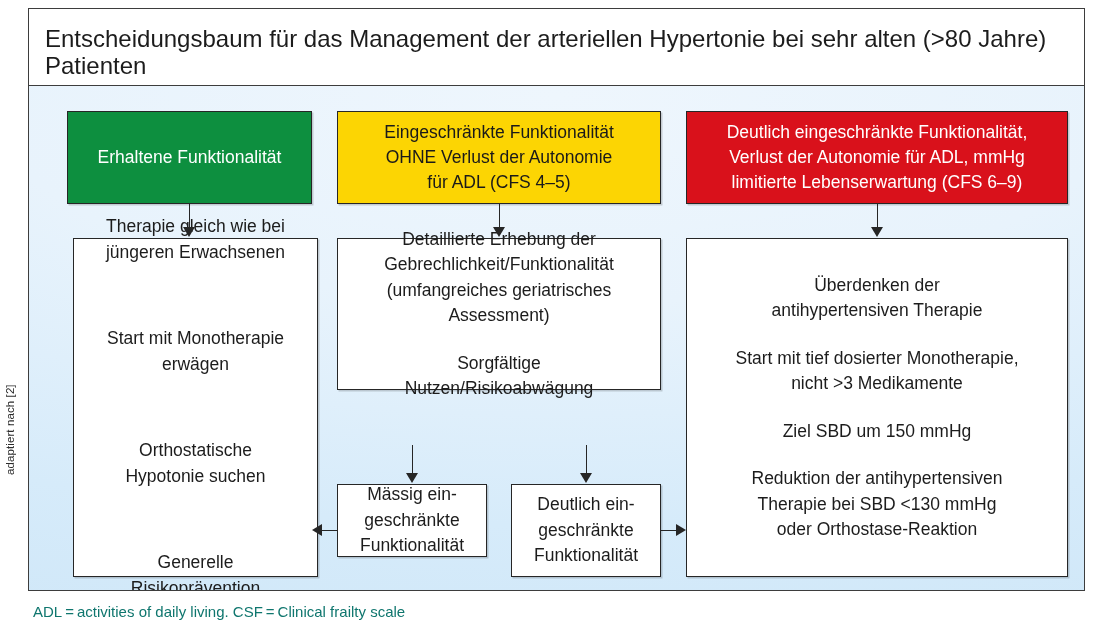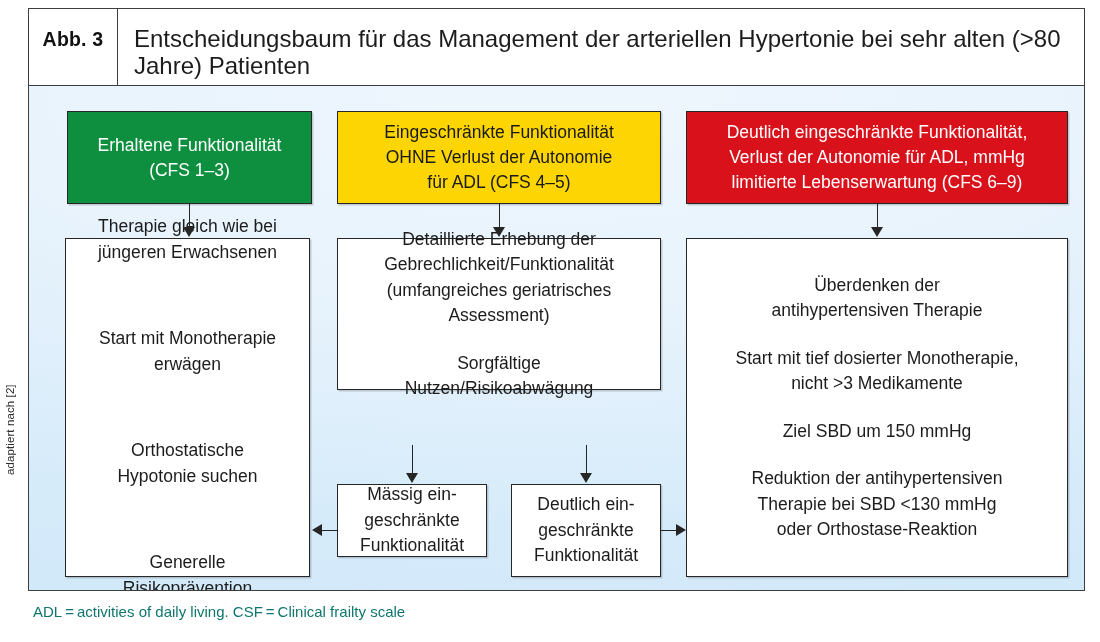--- a/index.html
+++ b/index.html
@@ -120,21 +120,21 @@
   .small-node { font-size: 17.5px; line-height: 25.5px; }
 
   .para { display: block; }
   .para + .para { margin-top: 22px; }
 
   
   #node-green   { left: 38px; top: 25px;  width: 245px; height: 93px; }
   #node-yellow  { left: 308px; top: 25px; width: 324px; height: 93px; }
   #node-red     { left: 657px; top: 25px; width: 382px; height: 93px; }
 
-  #node-left    { left: 36px;  top: 152px; width: 245px; height: 339px; gap: 39px; }
+  #node-left    { left: 44px;  top: 152px; width: 245px; height: 339px; gap: 39px; }
   #node-mid     { left: 308px; top: 152px; width: 324px; height: 152px; }
   #node-right   { left: 657px; top: 152px; width: 382px; height: 339px; }
 
   #node-mid-a   { left: 308px; top: 398px; width: 150px; height: 73px; }
   #node-mid-b   { left: 482px; top: 398px; width: 150px; height: 93px; }
 
   
   .conn {
     position: absolute;
     background: #262626;
@@ -198,32 +198,30 @@
 </head>
 <body>
 
 <div id="root">
 
   <div class="side-credit">adaptiert nach [2]</div>
 
   <div class="figure-frame">
 
     <div class="caption-row">
-      <div class="caption-label">Abb. 3</div>
       <div class="caption-text">
         <span class="line">Entscheidungsbaum für das Management der arteriellen Hypertonie bei sehr alten</span>
         <span class="line">(&gt;80 Jahre) Patienten</span>
       </div>
     </div>
 
     <div class="canvas">
 
       <div class="node node-green head-node" id="node-green">
         <span class="line">Erhaltene Funktionalität</span>
-        <span class="line">(CFS 1–3)</span>
       </div>
 
       <div class="node node-yellow head-node" id="node-yellow">
         <span class="line">Eingeschränkte Funktionalität</span>
         <span class="line">OHNE Verlust der Autonomie</span>
         <span class="line">für ADL (CFS 4–5)</span>
       </div>
 
       <div class="node node-red head-node" id="node-red">
         <span class="line">Deutlich eingeschränkte Funktionalität,</span>

